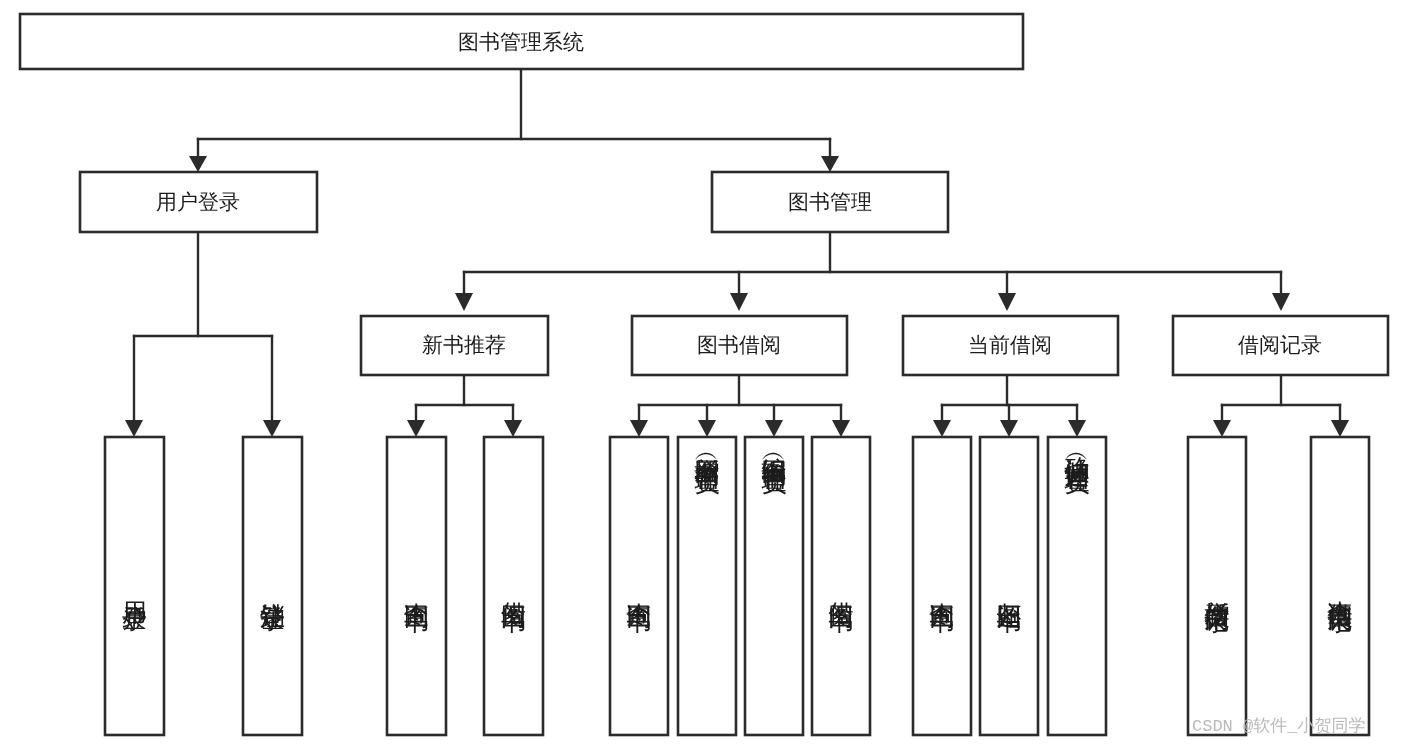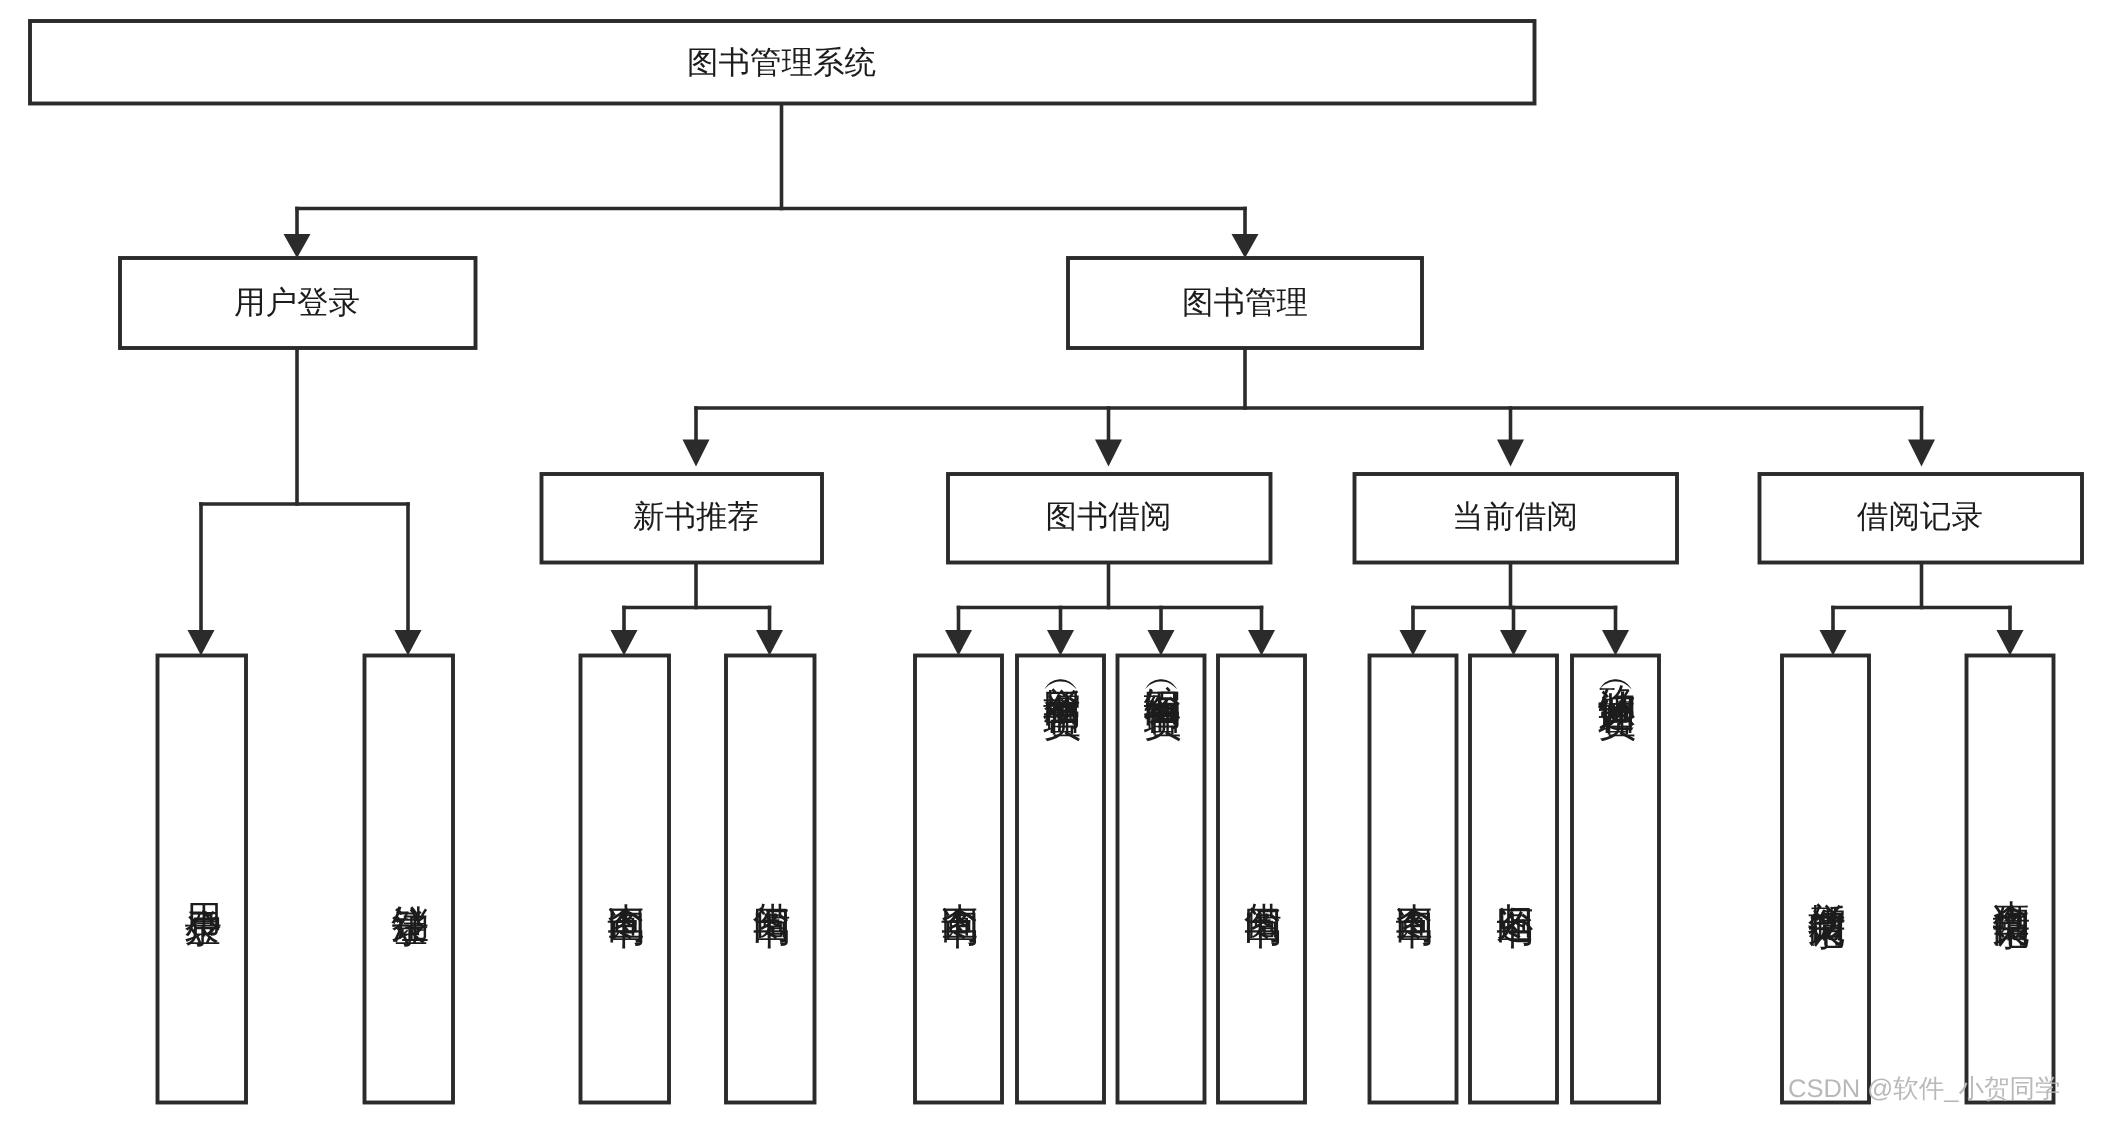--- a/index.html
+++ b/index.html
@@ -58,21 +58,21 @@
     letter-spacing: 2px;
     color: #1c1c1c;
     white-space: nowrap;
     display: flex;
     align-items: center;
     justify-content: center;
     pointer-events: none;
   }
   .watermark {
     position: absolute;
-    font-family: Liberation Sans, sans-serif;
+    font-family: Liberation Mono, monospace;
     font-size: 17px;
     color: #b9b9b9;
     white-space: nowrap;
     left: 1192px;
     top: 714px;
   }
 </style>
 </head>
 <body>
 

